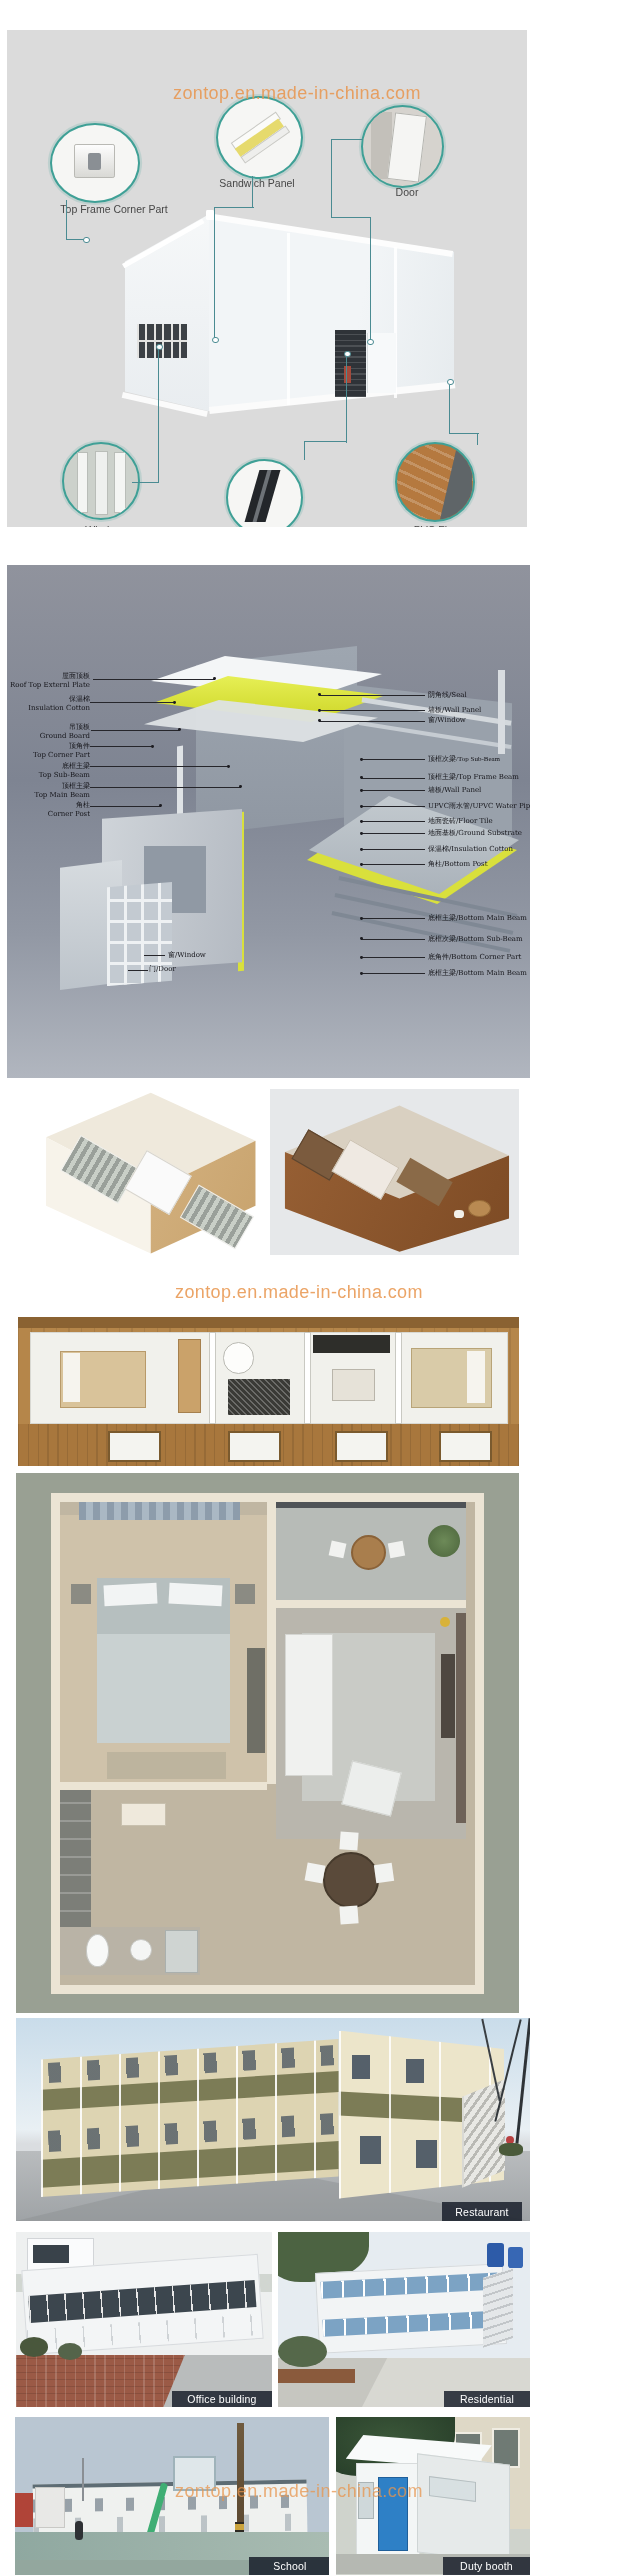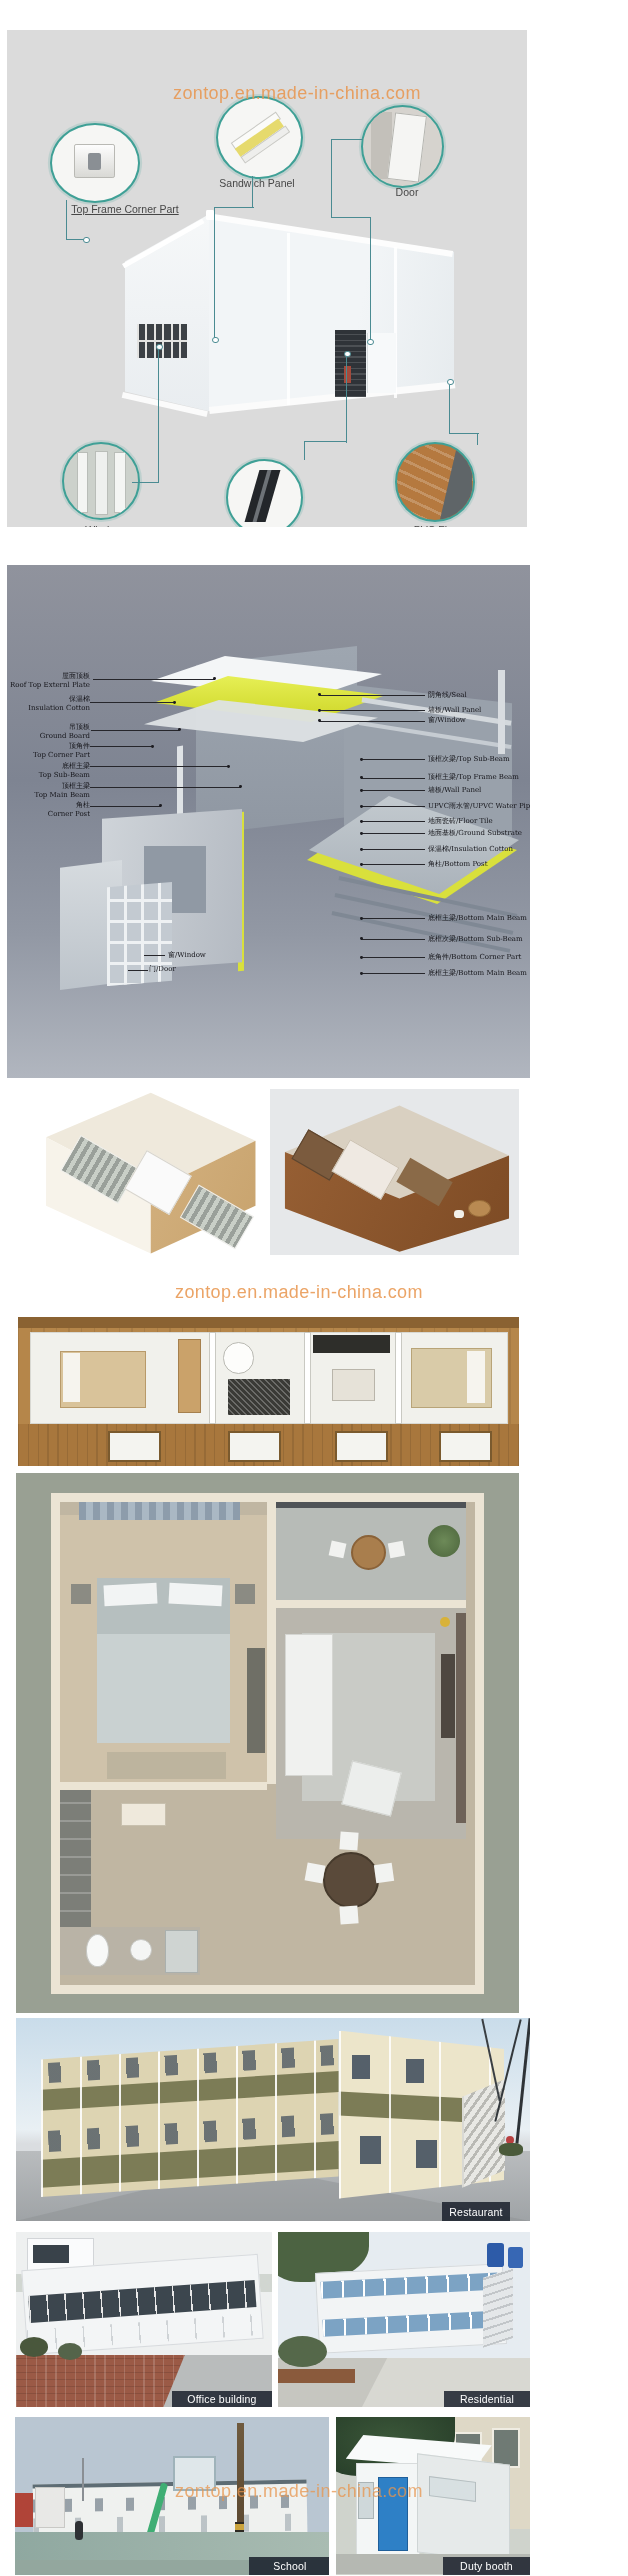--- a/index.html
+++ b/index.html
@@ -81,21 +81,21 @@
     </div>
     <div class="ring" style="left:219px;top:429px;width:73px;height:73px;">
       <div class="abs" style="left:24px;top:9.8px;width:21px;height:52px;background:#23262a;transform:skewX(-16deg);"></div>
       <div class="abs" style="left:32px;top:9.8px;width:3.5px;height:52px;background:#6d7277;transform:skewX(-16deg);"></div>
     </div>
     <div class="ring" style="left:388px;top:412px;width:76px;height:76px;background:#b5793f;">
       <div class="abs" style="left:0;top:0;width:76px;height:76px;background:repeating-linear-gradient(25deg,rgba(255,255,255,.20) 0 2.8px,transparent 2.8px 11.2px);"></div>
       <div class="abs" style="left:43px;top:0;width:32px;height:76px;background:#5f6568;clip-path:polygon(55% 0,100% 0,100% 100%,0 100%);"></div>
     </div>
 
-    <div class="clabel" style="left:118px;top:173px;text-decoration:underline;">Top Frame Corner Part</div>
+    <div class="clabel" style="left:107px;top:173px;">Top Frame Corner Part</div>
     <div class="clabel" style="left:250px;top:147px;">Sandwich Panel</div>
     <div class="clabel" style="left:400px;top:156px;">Door</div>
     <div class="clabel" style="left:97px;top:494px;">Window</div>
 
     <div class="clabel" style="left:431px;top:494px;">PVC Floor</div>
 
     <div class="tl" style="left:59px;top:170px;width:1.4px;height:40px;"></div>
     <div class="tl" style="left:59px;top:209px;width:19.6px;height:1.4px;"></div>
     <div class="tdot" style="left:76px;top:207px;"></div>
     <div class="tl" style="left:245px;top:146px;width:1.4px;height:32px;"></div>
@@ -188,21 +188,21 @@
       <div class="s2dot" style="left:152px;top:239px;"></div>
 
     <div class="s2r" style="left:161px;top:386px;">窗/Window</div>
     <div class="s2line" style="left:137px;top:390px;width:21px;"></div>
     <div class="s2r" style="left:142px;top:400px;">门/Door</div>
     <div class="s2line" style="left:121px;top:405px;width:19.6px;"></div>
 
     <div class="s2r" style="left:421px;top:126px;">阴角线/Seal</div>
     <div class="s2r" style="left:421px;top:141px;">墙板/Wall Panel</div>
     <div class="s2r" style="left:421px;top:151px;">窗/Window</div>
-    <div class="s2r" style="left:421px;top:190px;">顶框次梁/Top Sub-Beam</div>
+    <div class="s2r" style="left:421px;top:190px;font-family:Liberation Serif, serif;">顶框次梁/Top Sub-Beam</div>
     <div class="s2r" style="left:421px;top:208px;">顶框主梁/Top Frame Beam</div>
     <div class="s2r" style="left:421px;top:221px;">墙板/Wall Panel</div>
     <div class="s2r" style="left:421px;top:237px;">UPVC雨水管/UPVC Water Pipe</div>
     <div class="s2r" style="left:421px;top:252px;">地面瓷砖/Floor Tile</div>
     <div class="s2r" style="left:421px;top:264px;">地面基板/Ground Substrate</div>
     <div class="s2r" style="left:421px;top:280px;">保温棉/Insulation Cotton</div>
     <div class="s2r" style="left:421px;top:295px;">角柱/Bottom Post</div>
     <div class="s2r" style="left:421px;top:349px;">底框主梁/Bottom Main Beam</div>
     <div class="s2r" style="left:421px;top:370px;">底框次梁/Bottom Sub-Beam</div>
     <div class="s2r" style="left:421px;top:388px;">底角件/Bottom Corner Part</div>
@@ -340,21 +340,21 @@
       <div class="abs" style="left:67px;top:28px;width:18px;height:24px;background:#55606a;"></div>
       <div class="abs" style="left:21px;top:105px;width:21px;height:28px;background:#55606a;"></div>
       <div class="abs" style="left:77px;top:109px;width:21px;height:28px;background:#55606a;"></div>
     </div>
     <div class="abs" style="left:446px;top:70px;width:41px;height:91px;background:repeating-linear-gradient(135deg,#e8e8e4 0 5.6px,#b9b9b4 5.6px 9px);transform:skewY(-22deg);border-left:2.1px solid #d9d9d4;"></div>
     <div class="abs" style="left:491px;top:0;width:2.1px;height:105px;background:#33383c;transform:rotate(14deg);"></div>
     <div class="abs" style="left:474px;top:0;width:2.1px;height:84px;background:#3a3f43;transform:rotate(-12deg);"></div>
     <div class="abs" style="left:506px;top:0;width:2.8px;height:126px;background:#2e3337;transform:rotate(6deg);"></div>
     <div class="abs" style="left:490px;top:118px;width:8.4px;height:8.4px;border-radius:50%;background:#b84040;"></div>
     <div class="abs" style="left:483px;top:125px;width:24px;height:12.6px;border-radius:40%;background:#4a5a3a;"></div>
-    <div class="plabel" style="left:426px;top:184px;width:68px;height:19.6px;text-align:center;">
+    <div class="plabel" style="left:426px;top:184px;width:80px;height:19.6px;text-align:center;">
       <span>Restaurant</span>
     </div>
   </div>
 
   <div class="photo" style="left:16px;top:2232px;width:256px;height:175px;background:#eef0f0;">
     <div class="abs" style="left:0;top:42px;width:256px;height:18px;background:#c9cfc9;opacity:.8;"></div>
     <div class="abs" style="left:10.5px;top:5.6px;width:65px;height:34px;background:#fafbfc;border:0.7px solid #d2d5d8;"></div>
     <div class="abs" style="left:17px;top:12.6px;width:36px;height:18px;background:#39424a;"></div>
     <div class="abs" style="left:8.4px;top:29.5px;width:235px;height:83px;background:#f3f5f6;border:0.7px solid #d8dbde;transform:rotate(-4deg);overflow:hidden;">
       <div class="abs" style="left:4.2px;top:25px;width:227px;height:27px;background:#3c464e;background-image:repeating-linear-gradient(90deg,#e8e8e8 0 1.4px,transparent 1.4px 18px);"></div>

